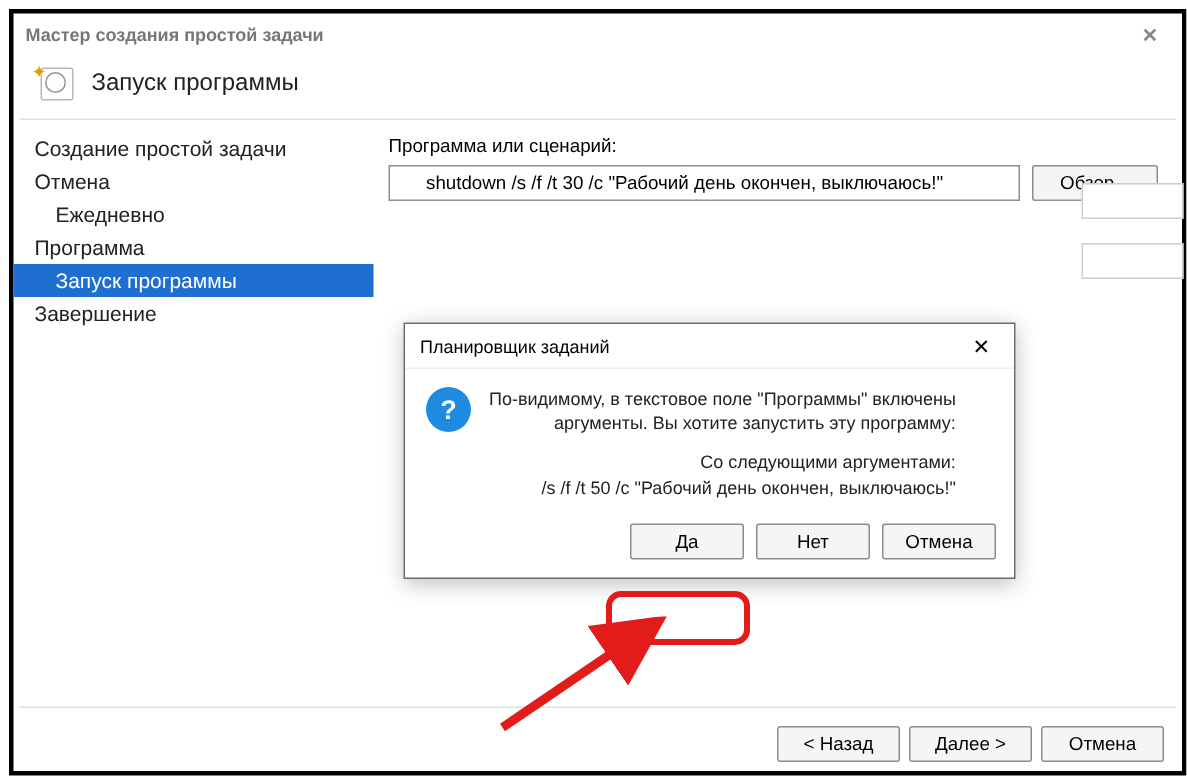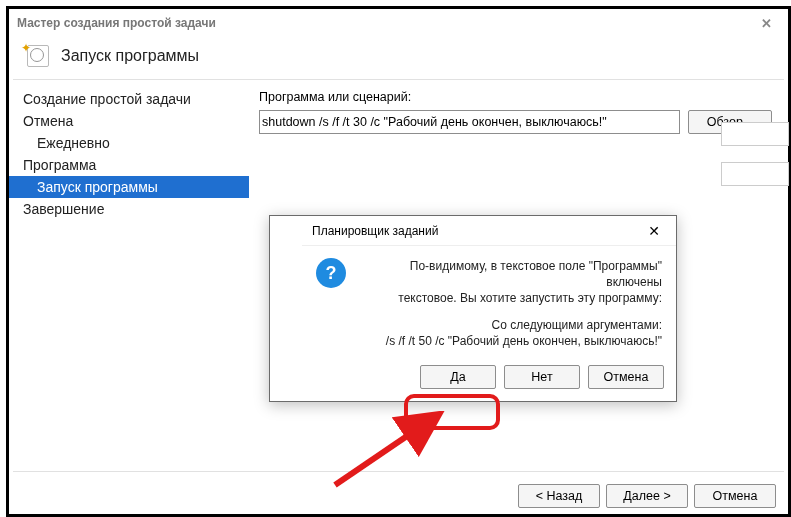--- a/index.html
+++ b/index.html
@@ -15,31 +15,31 @@
   .header-title { font-size:16px; color:#222; }
   .hr { height:1px; background:#e1e1e1; margin:0 4px; }
   .body { display:flex; height:386px; }
   .sidebar { width:240px; padding-top:8px; font-size:14px; color:#222; }
   .sidebar .item { padding:3px 14px; cursor:default; }
   .sidebar .item.sub { padding-left:28px; }
   .sidebar .item.sel { background:#1f6fd0; color:#fff; }
   .main { flex:1; padding:10px 16px 0 10px; font-size:12.5px; position:relative; }
   .field-label { margin-bottom:6px; }
   .input-row { display:flex; gap:8px; align-items:center; }
-  .textbox { flex:1; height:24px; border:1px solid #8d8d8d; padding:2px 2px; font-size:12.5px; background:#fff; }
+  .textbox { flex:1; height:24px; border:1px solid #8d8d8d; padding:2px 24px; font-size:12.5px; background:#fff; }
   .btn { height:24px; min-width:84px; border:1px solid #8d8d8d; background:#f5f5f5; font-size:12.5px; padding:0 10px; cursor:default; border-radius:2px; }
   .ghost-input { height:24px; border:1px solid #ccc; background:#fff; }
   .ghost1 { position:absolute; left:472px; top:42px; width:68px; }
   .ghost2 { position:absolute; left:472px; top:82px; width:68px; }
   .footer { position:absolute; bottom:6px; right:12px; display:flex; gap:6px; }
   .footer .btn { min-width:82px; }
   .hr2 { position:absolute; left:4px; right:4px; bottom:42px; height:1px; background:#e1e1e1; }
 
   
-  .modal { position:absolute; left:260px; top:206px; width:408px; background:#fff; border:1px solid #6b6b6b; box-shadow:0 3px 14px rgba(0,0,0,.25); font-size:12px;padding-left:32px; }
+  .modal { position:absolute; left:260px; top:206px; width:408px; background:#fff; border:1px solid #6b6b6b; box-shadow:0 3px 14px rgba(0,0,0,.25); font-size:12px; }
   .modal-title { display:flex; align-items:center; height:30px; padding:0 10px; border-bottom:1px solid #eee; }
   .modal-title .mx { margin-left:auto; font-size:14px; padding:2px 6px; }
   .modal-body { display:flex; padding:12px 14px 8px 14px; gap:12px; }
   .qmark { width:30px; height:30px; border-radius:50%; background:#1f8be0; color:#fff; display:flex; align-items:center; justify-content:center; font-size:18px; font-weight:bold; flex-shrink:0; }
   .modal-text { line-height:1.35; color:#222;text-align:right; }
   .modal-text .indent { padding-left:18px; }
   .modal-btns { display:flex; justify-content:flex-end; gap:8px; padding:8px 12px 12px 0; }
   .modal-btns .btn { min-width:76px; }
   .highlight { position:absolute; border:4px solid #e21b1b; border-radius:10px; pointer-events:none; }
   .hl-yes { left:395px; top:385px; width:96px; height:36px; }
@@ -97,21 +97,21 @@
 
   <div class="modal">
     <div class="modal-title">
       <span>Планировщик заданий</span>
       <span class="mx">✕</span>
     </div>
     <div class="modal-body">
       <div class="qmark">?</div>
       <div class="modal-text">
         <div>По-видимому, в текстовое поле "Программы" включены</div>
-        <div>текстовое. Вы хотите запустить эту программу:</div>
+        <div>аргументы. Вы хотите запустить эту программу:</div>
         <div style="height:10px"></div>
         <div>Со следующими аргументами:</div>
         <div class="indent">/s /f /t 50 /c "Рабочий день окончен, выключаюсь!"</div>
       </div>
     </div>
     <div class="modal-btns">
       <button class="btn">Да</button>
       <button class="btn">Нет</button>
       <button class="btn">Отмена</button>
     </div>

